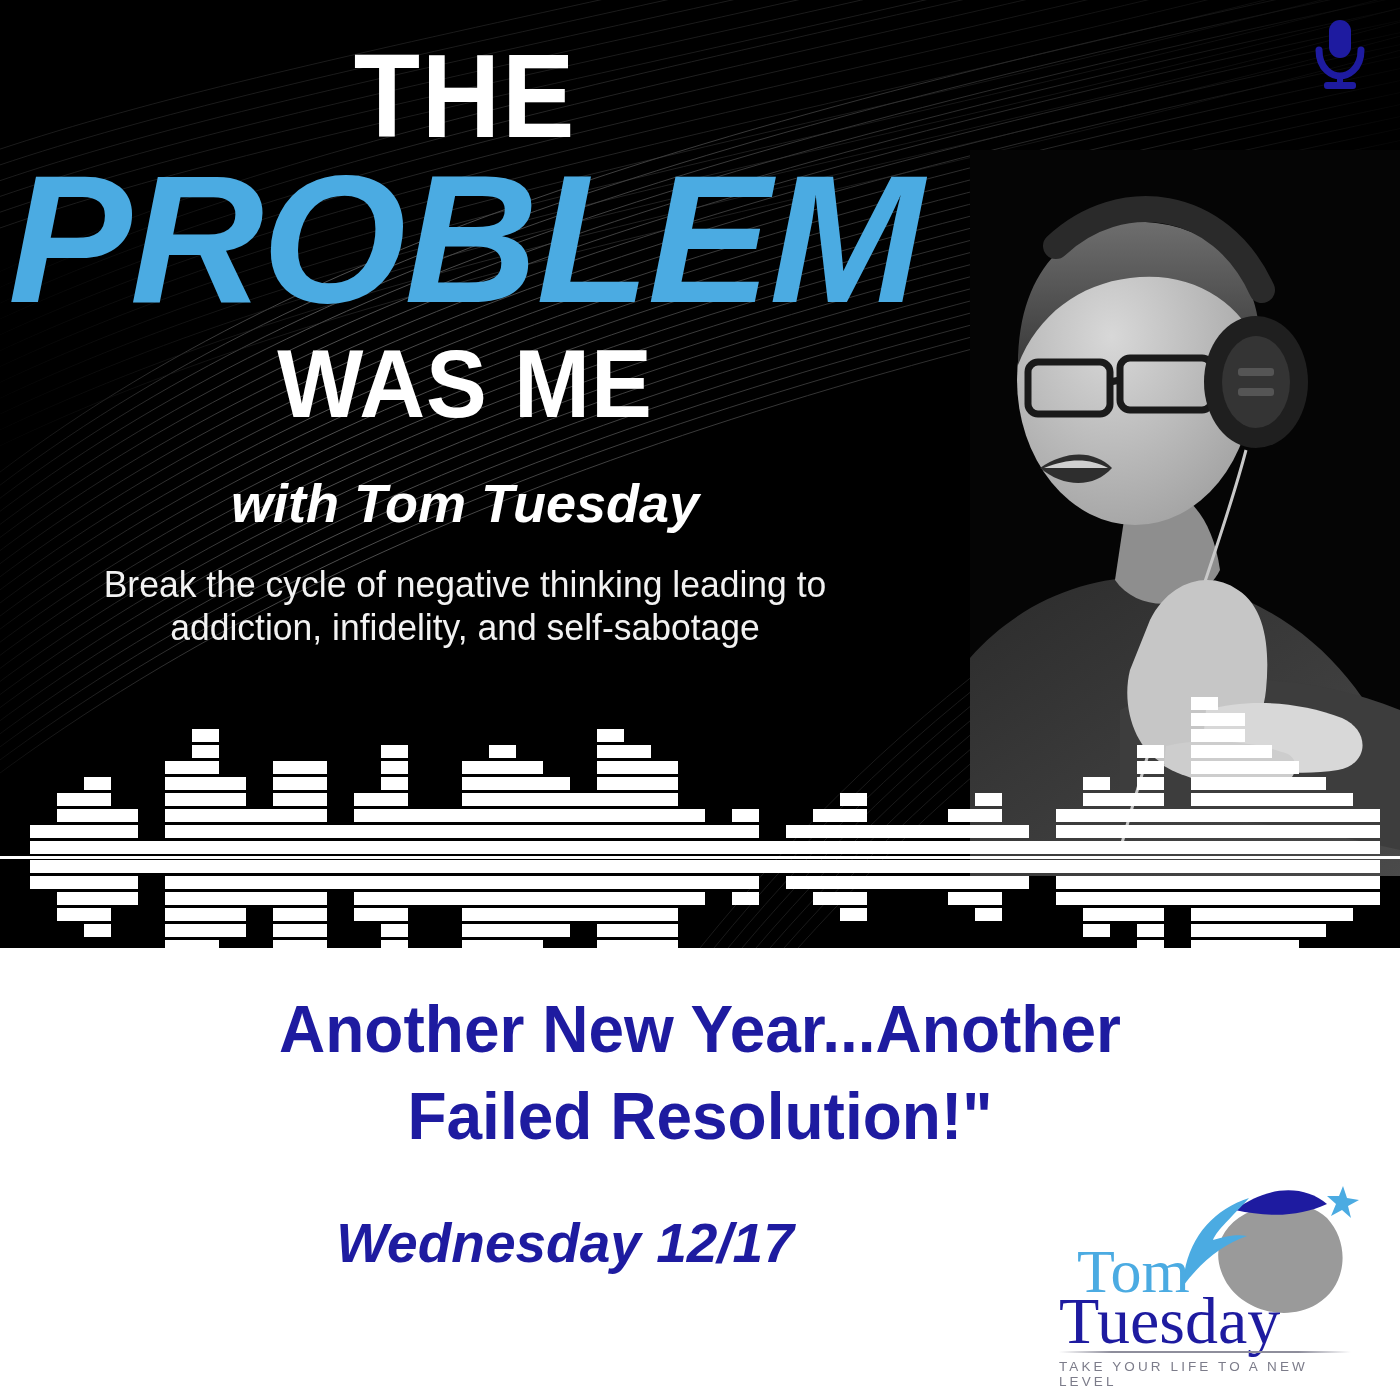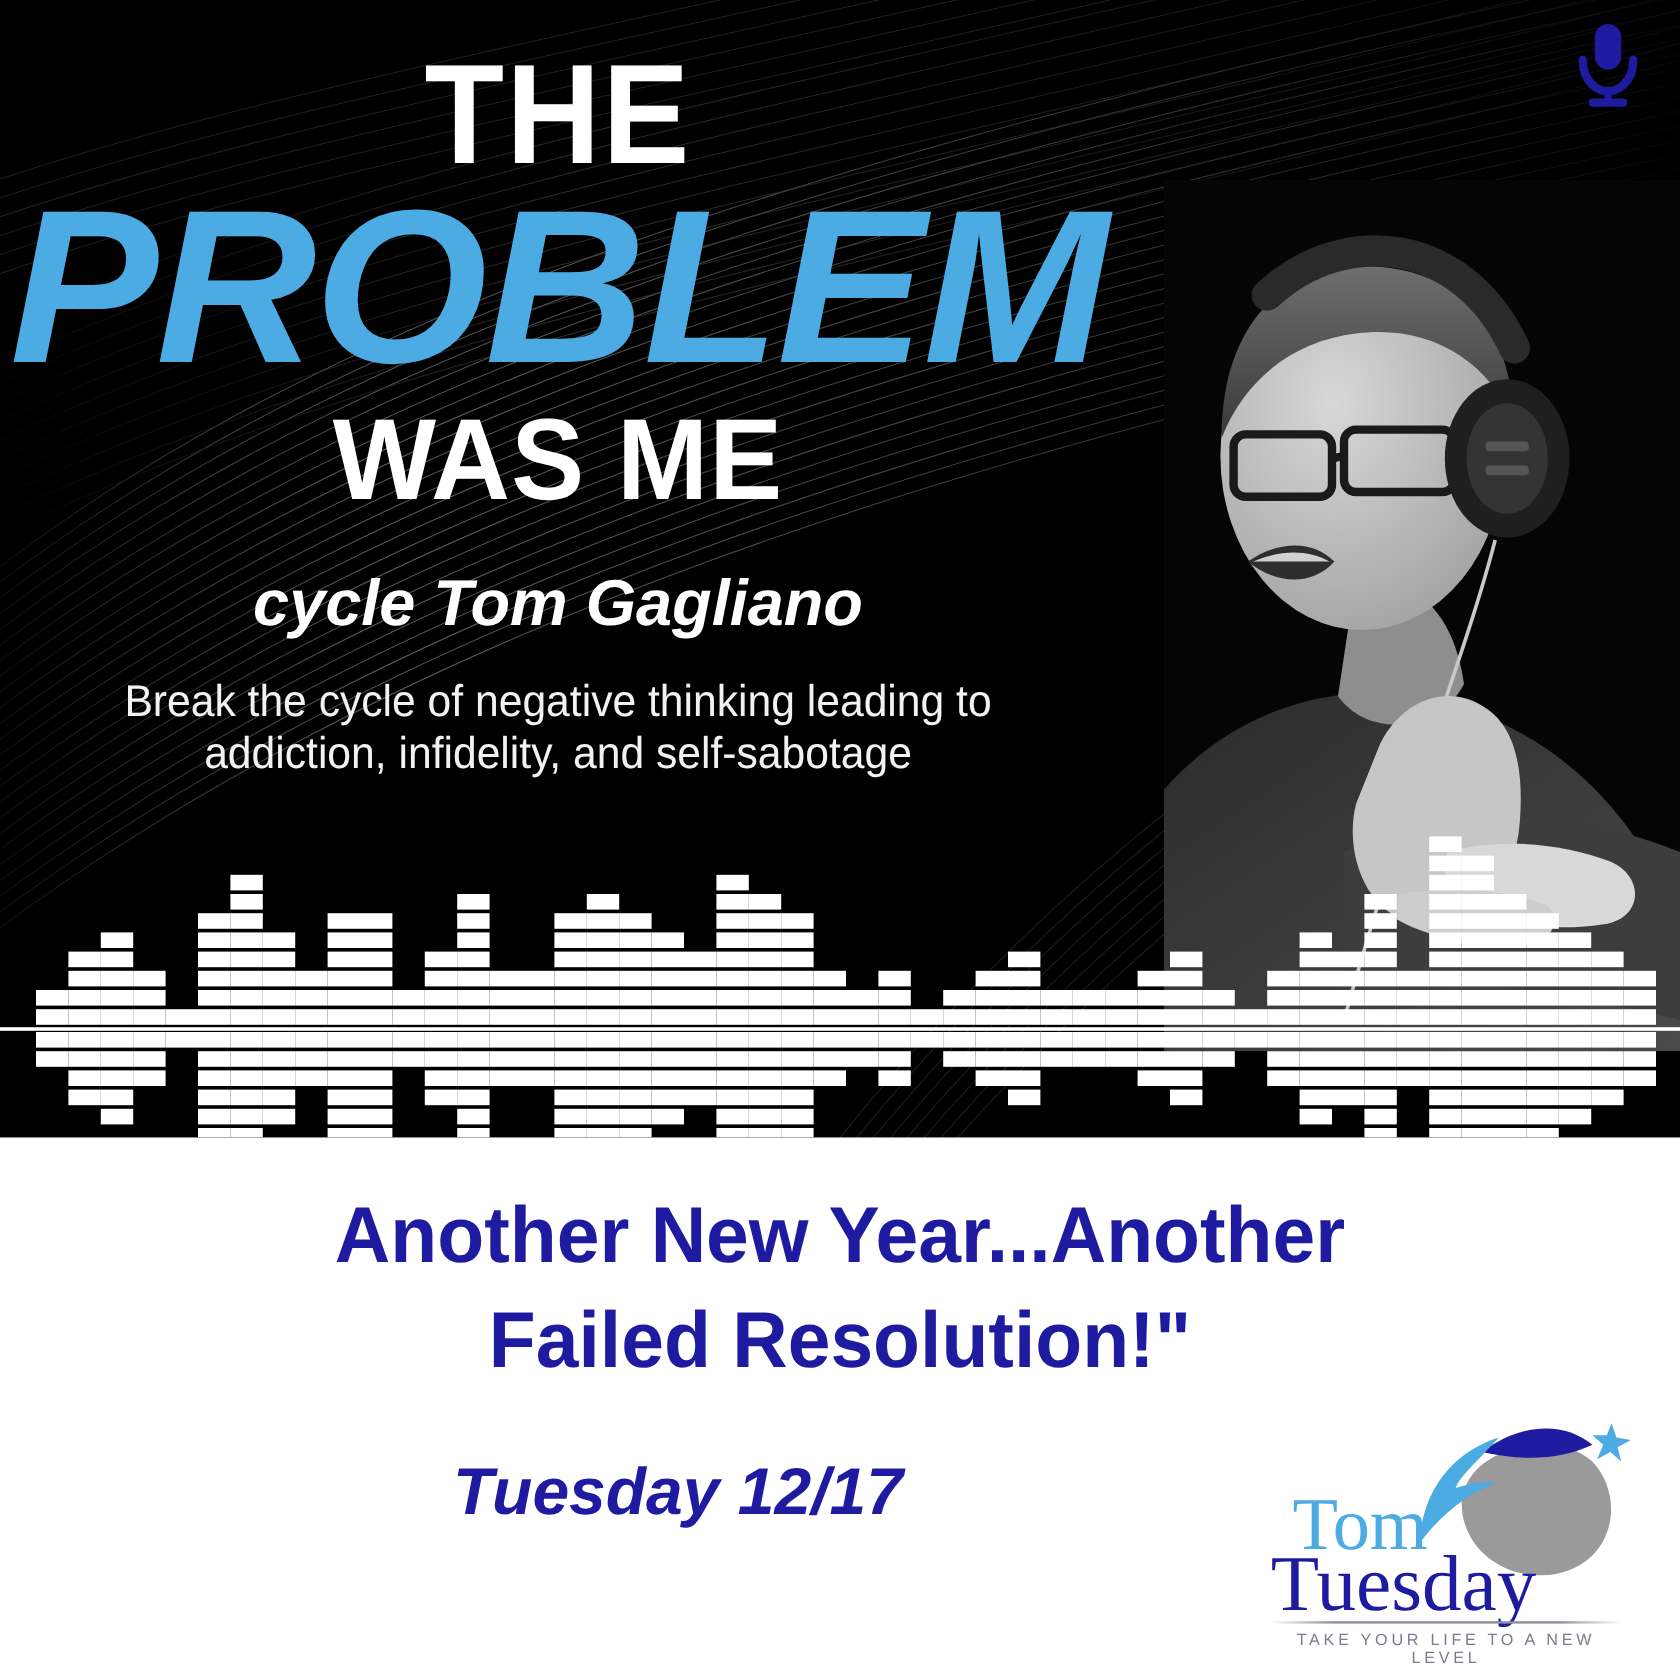--- a/index.html
+++ b/index.html
@@ -219,21 +219,20 @@
     top: 173px;
     width: 292px;
     height: 2px;
     background: linear-gradient(to right, rgba(150,150,160,0), #8e8e9c 18%, #8e8e9c 82%, rgba(150,150,160,0));
   }
   .logo-tagline {
     position: absolute;
     left: 4px;
     top: 181px;
     width: 292px;
-    text-align: center;
     color: #7c7c8a;
     font-family: "Liberation Sans", sans-serif;
     font-size: 13.5px;
     letter-spacing: 3.1px;
   }
 </style>
 </head>
 <body>
 
 <div id="poster">
@@ -377,21 +376,21 @@
       <rect x="17" y="2" width="22" height="38" rx="11" fill="#1E1BA0"></rect>
       <path d="M7,32 C7,52 21,58 28,58 C35,58 49,52 49,32" stroke="#1E1BA0" stroke-width="7" fill="none" stroke-linecap="round"></path>
       <rect x="25" y="56" width="6" height="10" fill="#1E1BA0"></rect>
       <rect x="12" y="64" width="32" height="7" rx="3" fill="#1E1BA0"></rect>
     </svg>
 
     <div class="title-block">
       <div class="t-the">THE</div>
       <div class="t-problem">PROBLEM</div>
       <div class="t-wasme">WAS ME</div>
-      <div class="t-with">cycle Tom Gagliano</div>
+      <div class="t-with">with Tom Tuesday</div>
       <div class="t-tag">
         <div>Break the cycle of negative thinking leading to</div>
         <div>addiction, infidelity, and self-sabotage</div>
       </div>
     </div>
 
     <div class="eq" id="eq">
       <div class="eq-baseline"></div>
     <div class="eq-col" style="left: 30px; top: 0px; height: 258px;">
           <div class="eq-cell" style="top: 151px;"></div>
@@ -913,21 +912,21 @@
         </div>
       </div>
   </div>
 
   <div class="bottom">
     <div class="ep-title">
       <div>Another New Year...Another</div>
       <div>Failed Resolution!"</div>
     </div>
     <div class="ep-when">
-      <div>Tuesday 12/17</div>
+      <div>Wednesday 12/17</div>
     </div>
   </div>
 
   <div class="logo">
     <svg class="logo-mark" viewBox="0 0 185 135">
 
       <path d="M152,40 C176,66 172,108 142,126 C110,145 66,132 50,102 C36,76 44,50 70,36 C98,21 132,22 152,40 Z" fill="#9A9A9A"></path>
 
       <path d="M60,32 C92,8 128,6 152,26 C126,38 96,40 60,32 Z" fill="#1E1BA0"></path>
 

